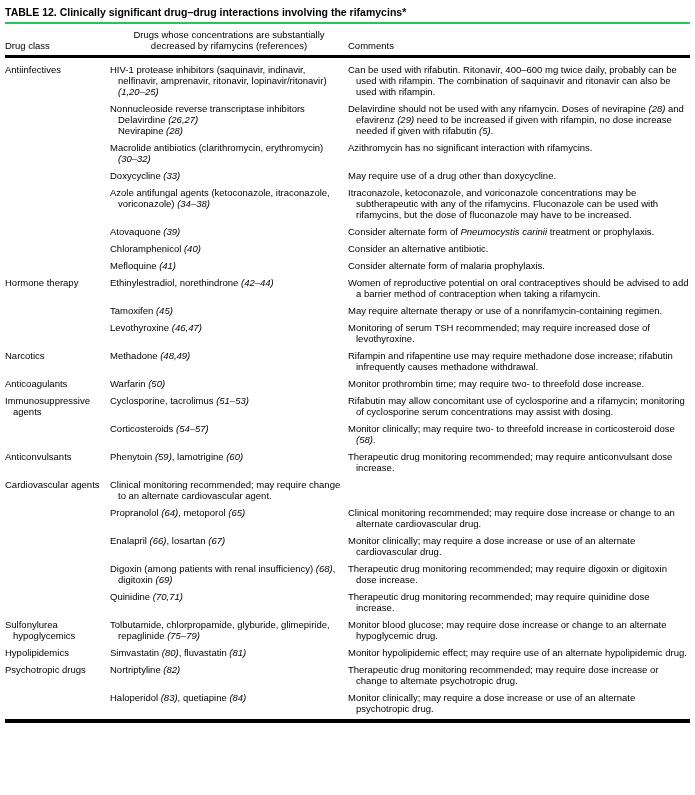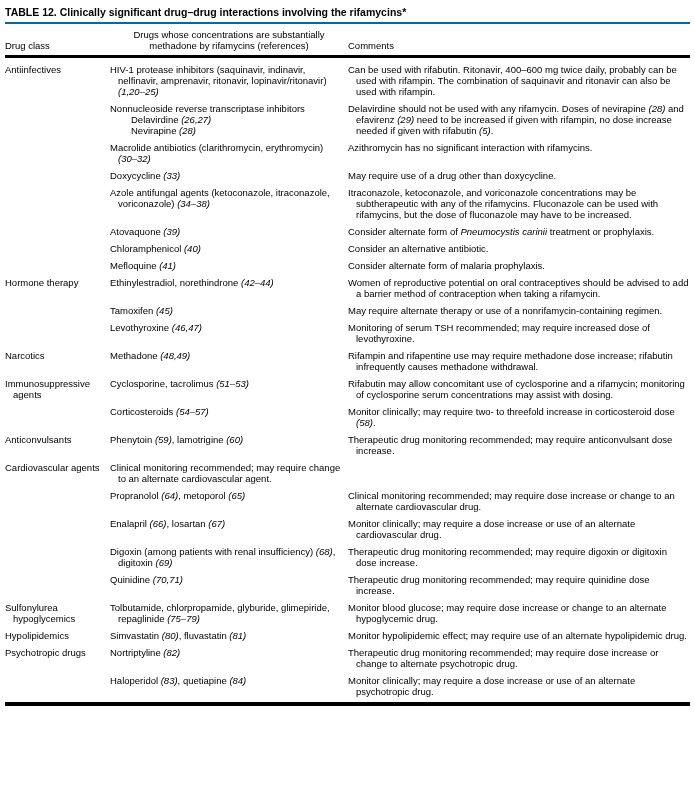--- a/index.html
+++ b/index.html
@@ -14,21 +14,21 @@
     box-sizing: border-box;
     padding: 4px 5px 0 5px;
     font-size: 9.5px;
     line-height: 11px;
   }
   .title {
     font-weight: bold;
     font-size: 10.5px;
     line-height: 13px;
     padding: 2px 0 3px 0;
-    border-bottom: 2px solid #0369a1;
+    border-bottom: 2px solid #22c55e;
   }
   .thead {
     display: grid;
     grid-template-columns: 105px 238px 1fr;
     align-items: end;
     padding: 5px 0 4px 0;
     border-bottom: 3px solid #000;
   }
   .thead .h1 { text-align: left; }
   .thead .h2 { text-align: center; padding: 0 14px; }
@@ -44,32 +44,32 @@
     display: grid;
     grid-template-columns: 105px 238px 1fr;
   }
   .cell { }
   .c1 { padding-right: 6px; }
   .c2 { padding-right: 10px; }
   .hang {
     padding-left: 8px;
     text-indent: -8px;
   }
-  .sub { margin-left: 21px; }
+  .sub { margin-left: 8px; }
   i { }
 </style>
 </head>
 <body>
 
 <div class="page">
   <div class="title">TABLE 12. Clinically significant drug–drug interactions involving the rifamycins*</div>
 
   <div class="thead">
     <div class="h1">Drug class</div>
-    <div class="h2">Drugs whose concentrations are substantially methadone by rifamycins (references)</div>
+    <div class="h2">Drugs whose concentrations are substantially decreased by rifamycins (references)</div>
     <div class="h3">Comments</div>
   </div>
 
   <div class="tbody">
       <div class="row">
         <div class="cell c1 hang">Antiinfectives</div>
         <div class="cell c2">
           <div class="hang">HIV-1 protease inhibitors (saquinavir, indinavir, nelfinavir, amprenavir, ritonavir, lopinavir/ritonavir) <i>(1,20–25)</i></div>
         </div>
         <div class="cell c3 hang">Can be used with rifabutin. Ritonavir, 400–600 mg twice daily, probably can be used with rifampin. The combination of saquinavir and ritonavir can also be used with rifampin.</div>
@@ -147,20 +147,27 @@
         <div class="cell c3 hang">Monitoring of serum TSH recommended; may require increased dose of levothyroxine.</div>
       </div>
       <div class="row">
         <div class="cell c1 hang">Narcotics</div>
         <div class="cell c2">
           <div class="hang">Methadone <i>(48,49)</i></div>
         </div>
         <div class="cell c3 hang">Rifampin and rifapentine use may require methadone dose increase; rifabutin infrequently causes methadone withdrawal.</div>
       </div>
       <div class="row">
+        <div class="cell c1 hang">Anticoagulants</div>
+        <div class="cell c2">
+          <div class="hang">Warfarin <i>(50)</i></div>
+        </div>
+        <div class="cell c3 hang">Monitor prothrombin time; may require two- to threefold dose increase.</div>
+      </div>
+      <div class="row">
         <div class="cell c1 hang">Immunosuppressive agents</div>
         <div class="cell c2">
           <div class="hang">Cyclosporine, tacrolimus <i>(51–53)</i></div>
         </div>
         <div class="cell c3 hang">Rifabutin may allow concomitant use of cyclosporine and a rifamycin; monitoring of cyclosporine serum concentrations may assist with dosing.</div>
       </div>
       <div class="row">
         <div class="cell c1 hang"></div>
         <div class="cell c2">
           <div class="hang">Corticosteroids <i>(54–57)</i></div>

